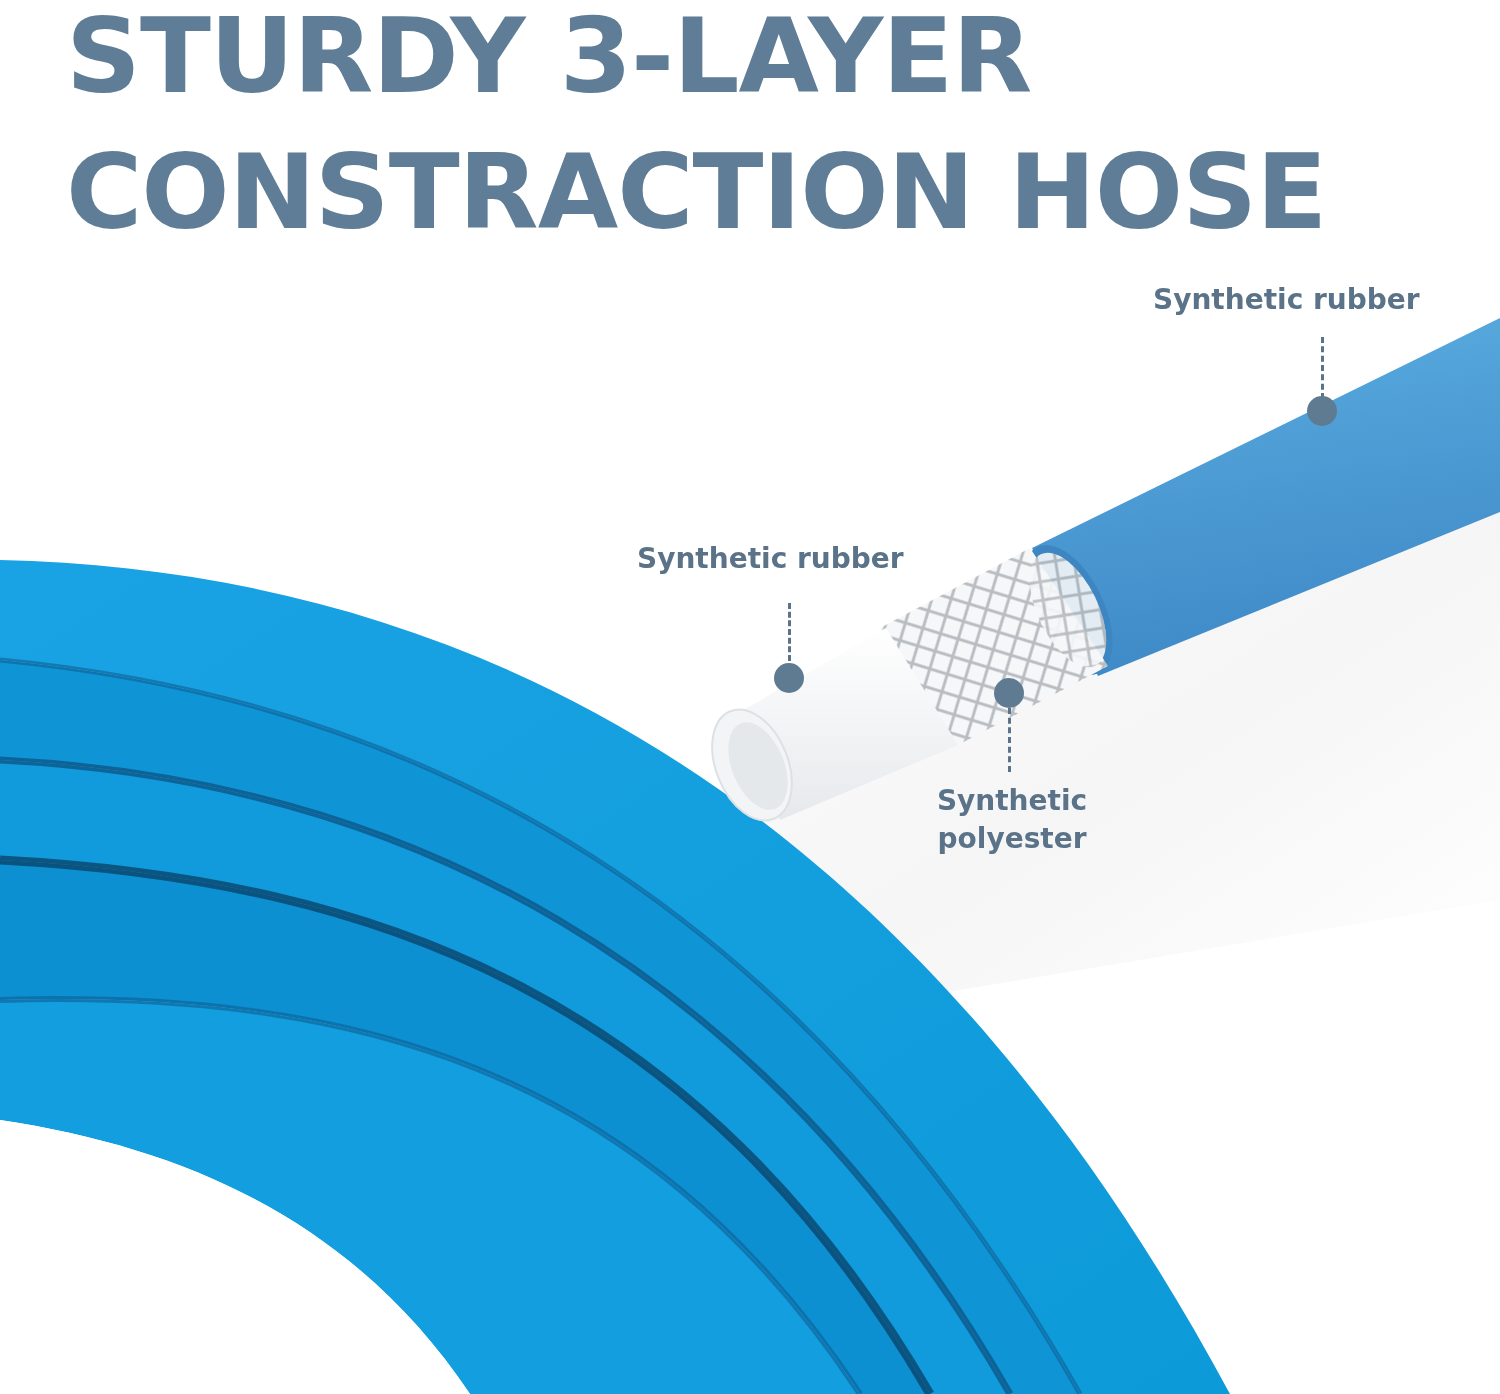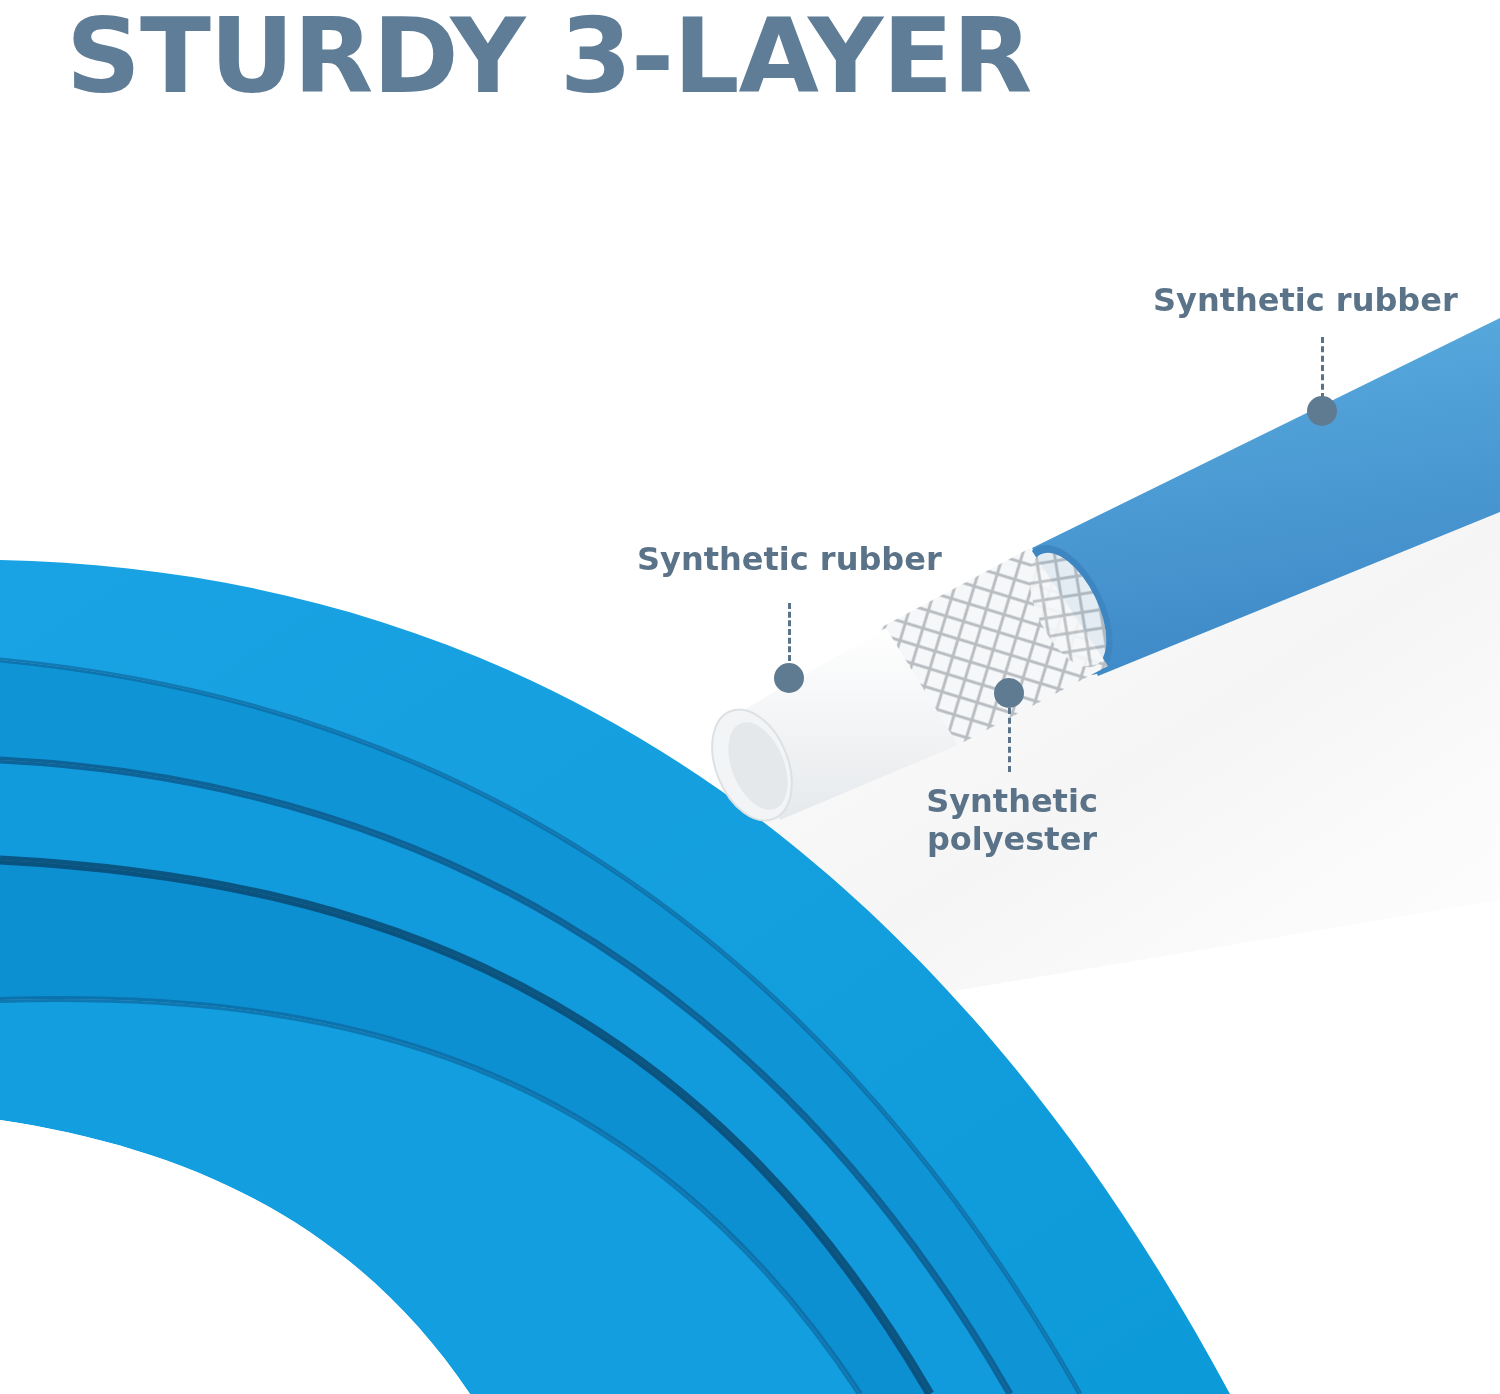--- a/index.html
+++ b/index.html
@@ -9,21 +9,21 @@
     font-family: "DejaVu Sans", "Liberation Sans", sans-serif;
   }
   .headline {
     position: absolute; left: 66px; top: -12px; margin: 0;
     color: #5f7d96; font-weight: bold; font-size: 104px; line-height: 136px;
     letter-spacing: -1px;
   }
   .headline span { display: block; }
   .scene { position: absolute; left: 0; top: 0; }
   .callout-label {
-    position: absolute; color: #5a7389; font-weight: bold; font-size: 32px;
+    position: absolute; color: #5a7389; font-weight: bold; font-size: 28px;
     line-height: 38px; white-space: nowrap;
   }
   .lbl-outer { left: 1153px; top: 281px; }
   .lbl-inner { left: 637px; top: 540px; }
   .lbl-mid { left: 922px; top: 782px; text-align: center; width: 180px; }
   .dash {
     position: absolute; width: 0; border-left: 3px dashed #5a7389;
   }
   .dot {
     position: absolute; width: 30px; height: 30px; border-radius: 50%;
@@ -88,20 +88,21 @@
     <ellipse cx="1068" cy="610" rx="30" ry="62" transform="rotate(-26 1068 610)" fill="url(#mesh)" opacity="0.9"></ellipse>
 
     <path d="M740 712 L886 628 L958 745 L780 820 Z" fill="url(#innerTube)"></path>
     <ellipse cx="752" cy="765" rx="36" ry="58" transform="rotate(-22 752 765)" fill="#f2f4f6" stroke="#dde1e4" stroke-width="2"></ellipse>
     <ellipse cx="758" cy="766" rx="26" ry="46" transform="rotate(-22 758 766)" fill="#e4e8eb"></ellipse>
   </g>
 </svg>
 
 <h1 class="headline">
   <span>STURDY 3-LAYER</span>
+  <span>CONSTRACTION HOSE</span>
 </h1>
 
 <div class="callout-label lbl-outer">Synthetic rubber</div>
 <div class="dash" style="left:1321px; top:337px; height:62px;"></div>
 <div class="dot" style="left:1307px; top:396px;"></div>
 
 <div class="callout-label lbl-inner">Synthetic rubber</div>
 <div class="dash" style="left:788px; top:603px; height:58px;"></div>
 <div class="dot" style="left:774px; top:663px;"></div>
 

